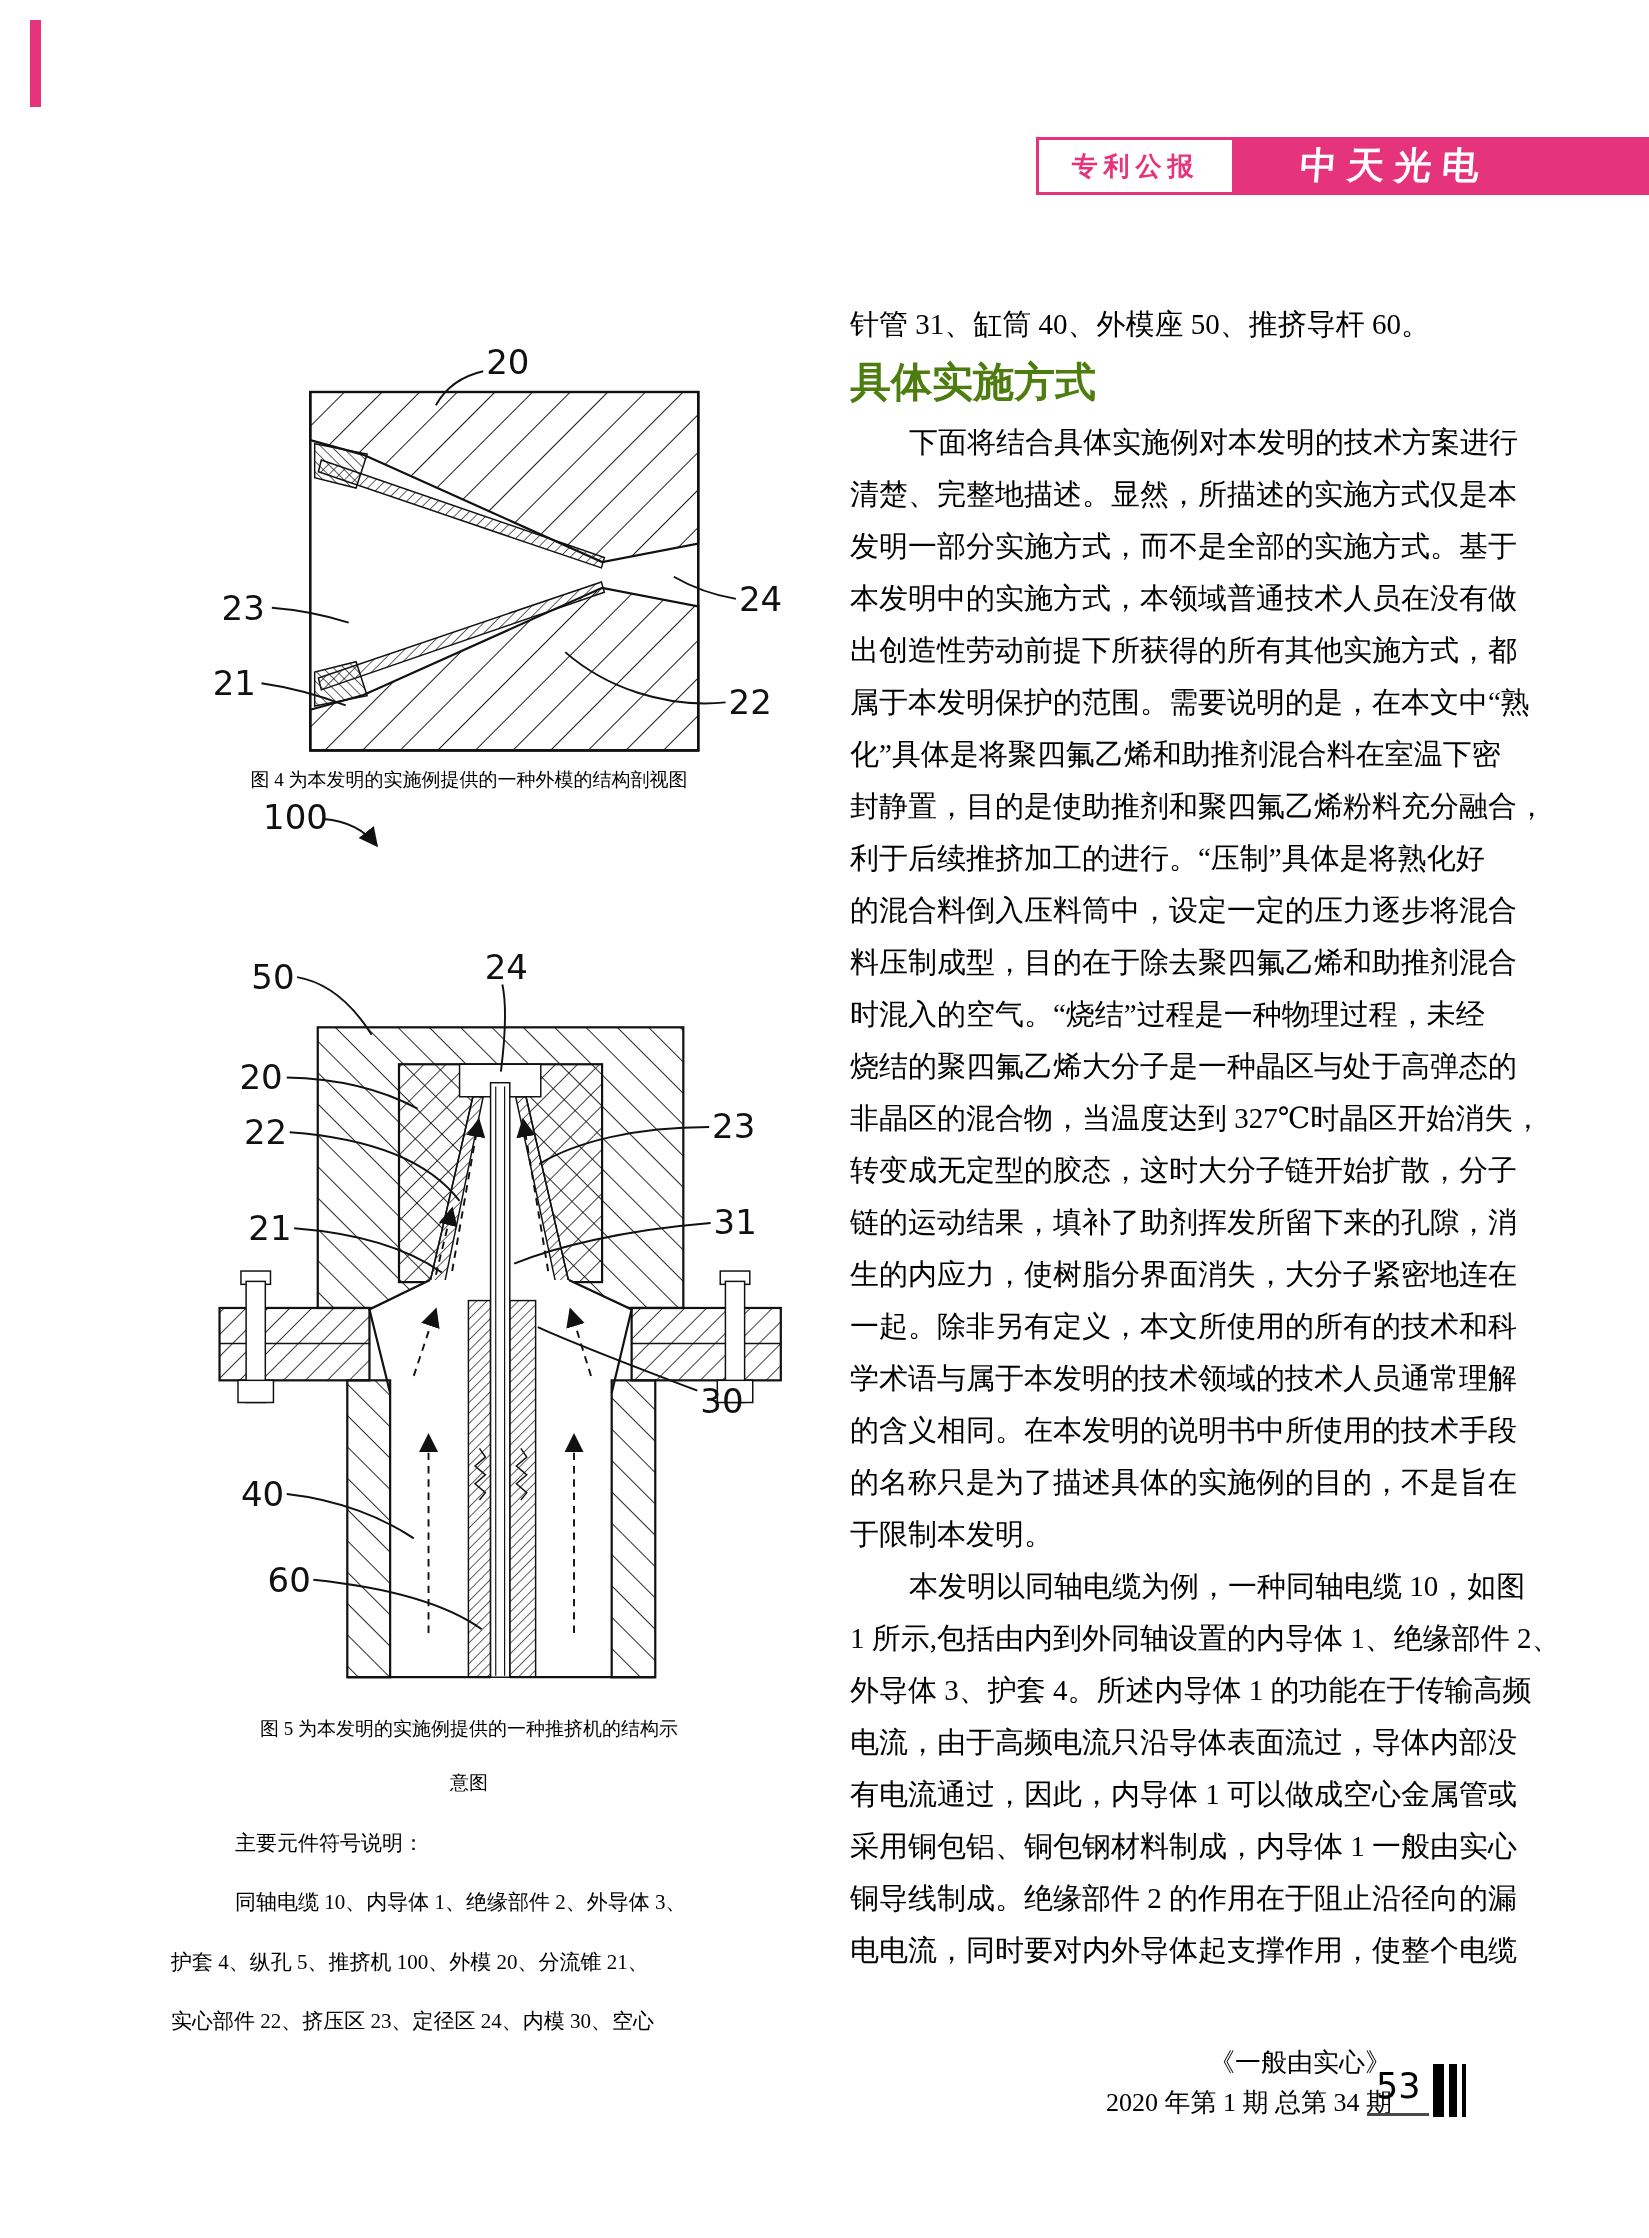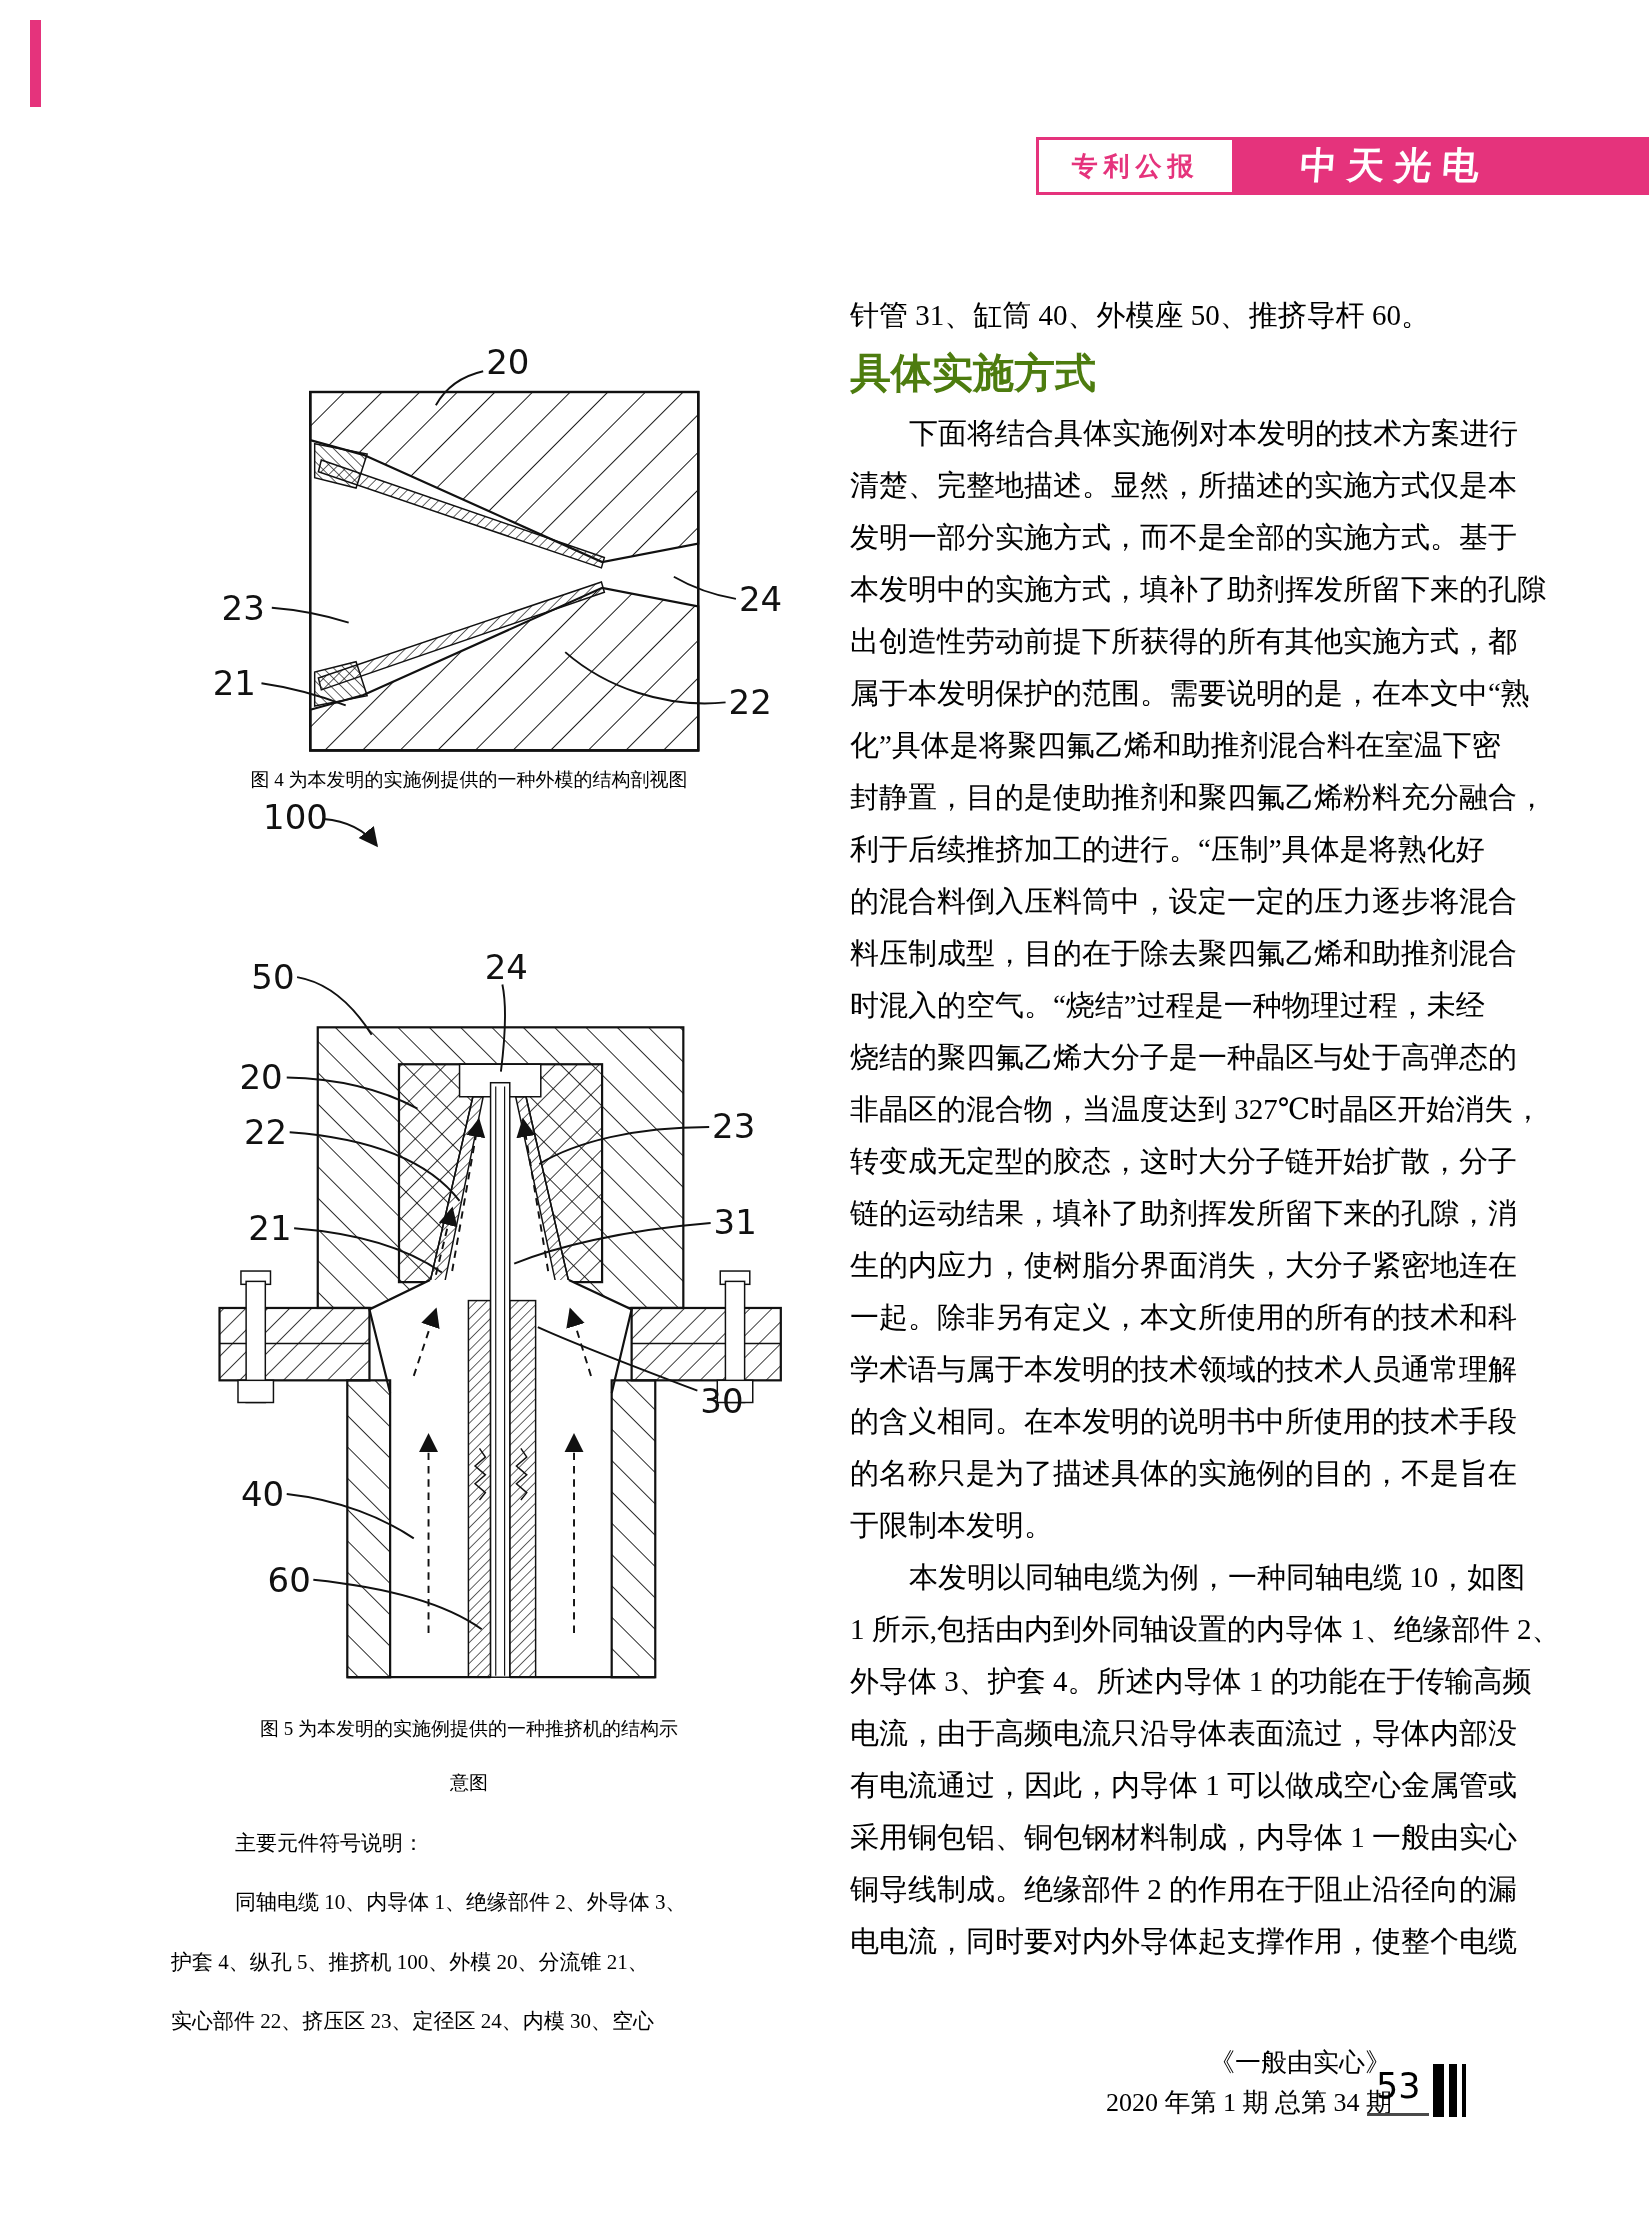--- a/index.html
+++ b/index.html
@@ -21,21 +21,21 @@
   .cap4{top:767px;}
   .cap5a{top:1716px;}
   .cap5b{top:1770px;}
   .comp{position:absolute;left:171px;width:628px;font-size:21px;}
   .comp.ind{padding-left:64px;width:564px;}
   .ct{top:1829px;}
   .c0{top:1888px;}
   .c1{top:1948px;}
   .c2{top:2007px;}
   
-  .rcol{position:absolute;left:850px;top:289px;width:637px;}
+  .rcol{position:absolute;left:850px;top:298px;width:637px;}
   .ln{font-size:29px;line-height:52px;height:52px;white-space:nowrap;}
   .ln.ind{text-indent:59px;}
   .rheading{margin:10.3px 0 11.8px 0;font-size:41px;line-height:44px;font-weight:bold;color:#4d7c0f;
             font-family:"Liberation Serif","DejaVu Serif",serif;}
   
   .f-j{position:absolute;left:1130px;top:2045px;width:340px;text-align:center;font-size:26px;}
   .f-i{position:absolute;left:1057px;top:2085px;width:384px;text-align:center;font-size:26px;}
   .f-p{position:absolute;left:1376px;top:2066px;font-size:35px;font-family:"DejaVu Sans","Liberation Sans",sans-serif;text-align:center;}
   .f-underline{position:absolute;left:1367px;top:2113px;width:62px;height:3px;background:#4a4a4a;}
   .f-bars{position:absolute;left:1433px;top:2064px;height:53px;display:flex;align-items:stretch;}
@@ -201,21 +201,21 @@
   <div class="comp ind c0">同轴电缆 10、内导体 1、绝缘部件 2、外导体 3、</div>
   <div class="comp c1">护套 4、纵孔 5、推挤机 100、外模 20、分流锥 21、</div>
   <div class="comp c2">实心部件 22、挤压区 23、定径区 24、内模 30、空心</div>
 
   <div class="rcol">
     <div class="ln">针管 31、缸筒 40、外模座 50、推挤导杆 60。</div>
     <h2 class="rheading">具体实施方式</h2>
     <div class="ln ind">下面将结合具体实施例对本发明的技术方案进行</div>
     <div class="ln">清楚、完整地描述。显然，所描述的实施方式仅是本</div>
     <div class="ln">发明一部分实施方式，而不是全部的实施方式。基于</div>
-    <div class="ln">本发明中的实施方式，填补了助剂挥发所留下来的孔隙</div>
+    <div class="ln">本发明中的实施方式，本领域普通技术人员在没有做</div>
     <div class="ln">出创造性劳动前提下所获得的所有其他实施方式，都</div>
     <div class="ln">属于本发明保护的范围。需要说明的是，在本文中“熟</div>
     <div class="ln">化”具体是将聚四氟乙烯和助推剂混合料在室温下密</div>
     <div class="ln">封静置，目的是使助推剂和聚四氟乙烯粉料充分融合，</div>
     <div class="ln">利于后续推挤加工的进行。“压制”具体是将熟化好</div>
     <div class="ln">的混合料倒入压料筒中，设定一定的压力逐步将混合</div>
     <div class="ln">料压制成型，目的在于除去聚四氟乙烯和助推剂混合</div>
     <div class="ln">时混入的空气。“烧结”过程是一种物理过程，未经</div>
     <div class="ln">烧结的聚四氟乙烯大分子是一种晶区与处于高弹态的</div>
     <div class="ln">非晶区的混合物，当温度达到 327℃时晶区开始消失，</div>

